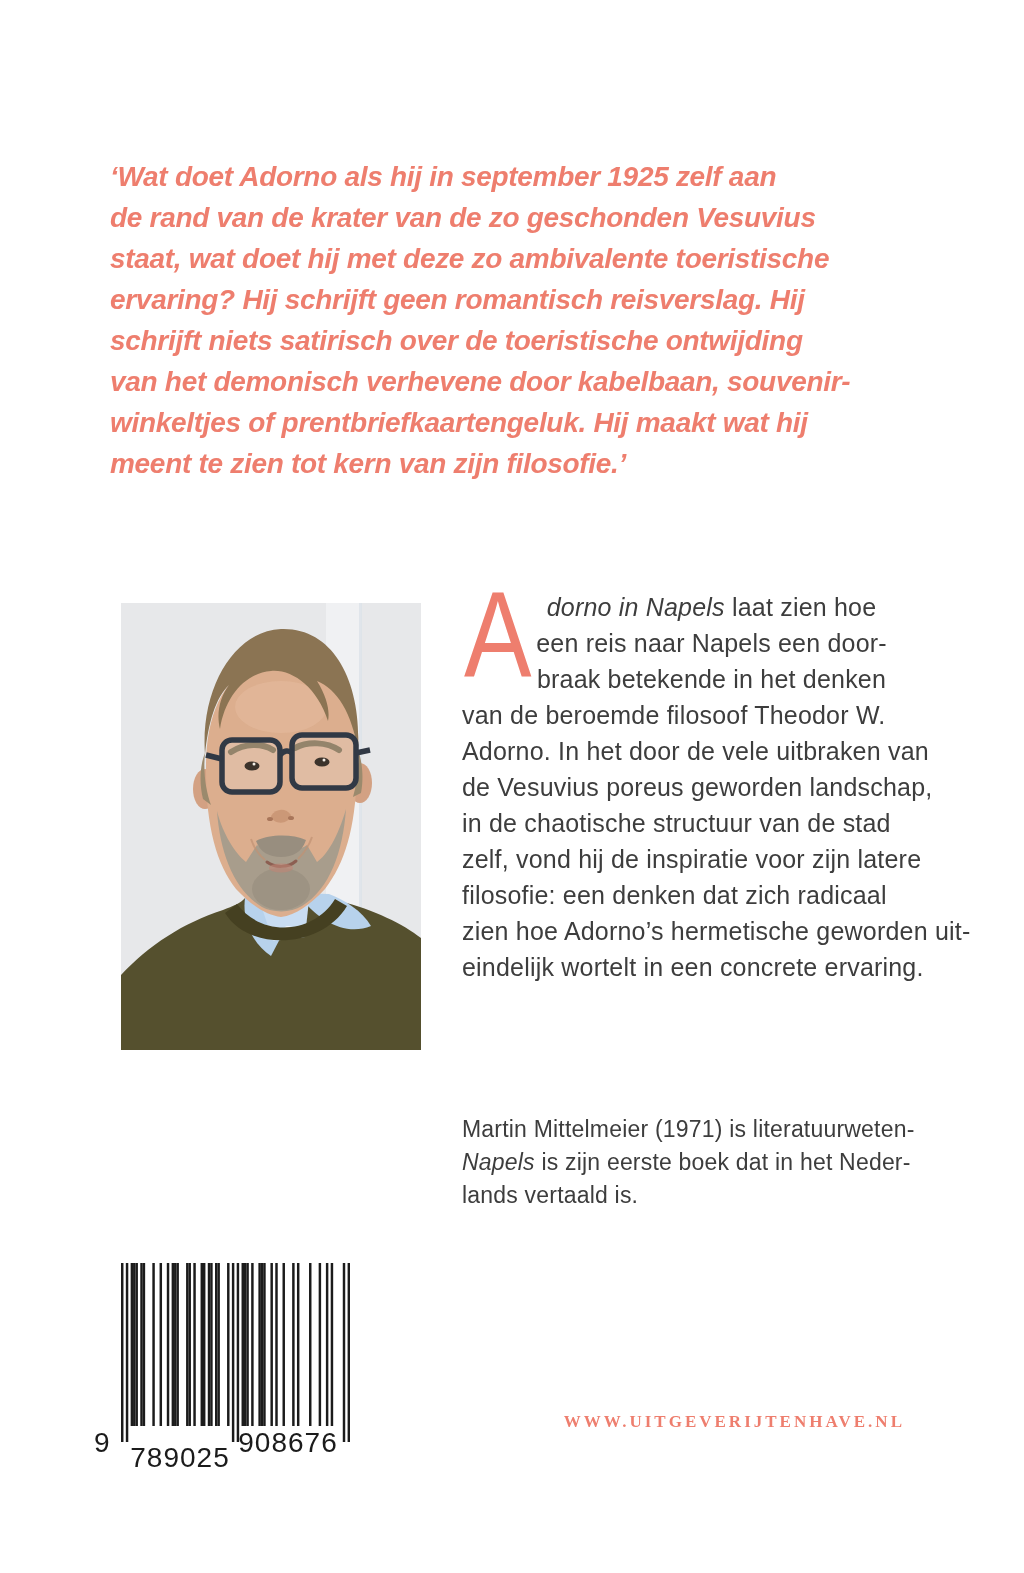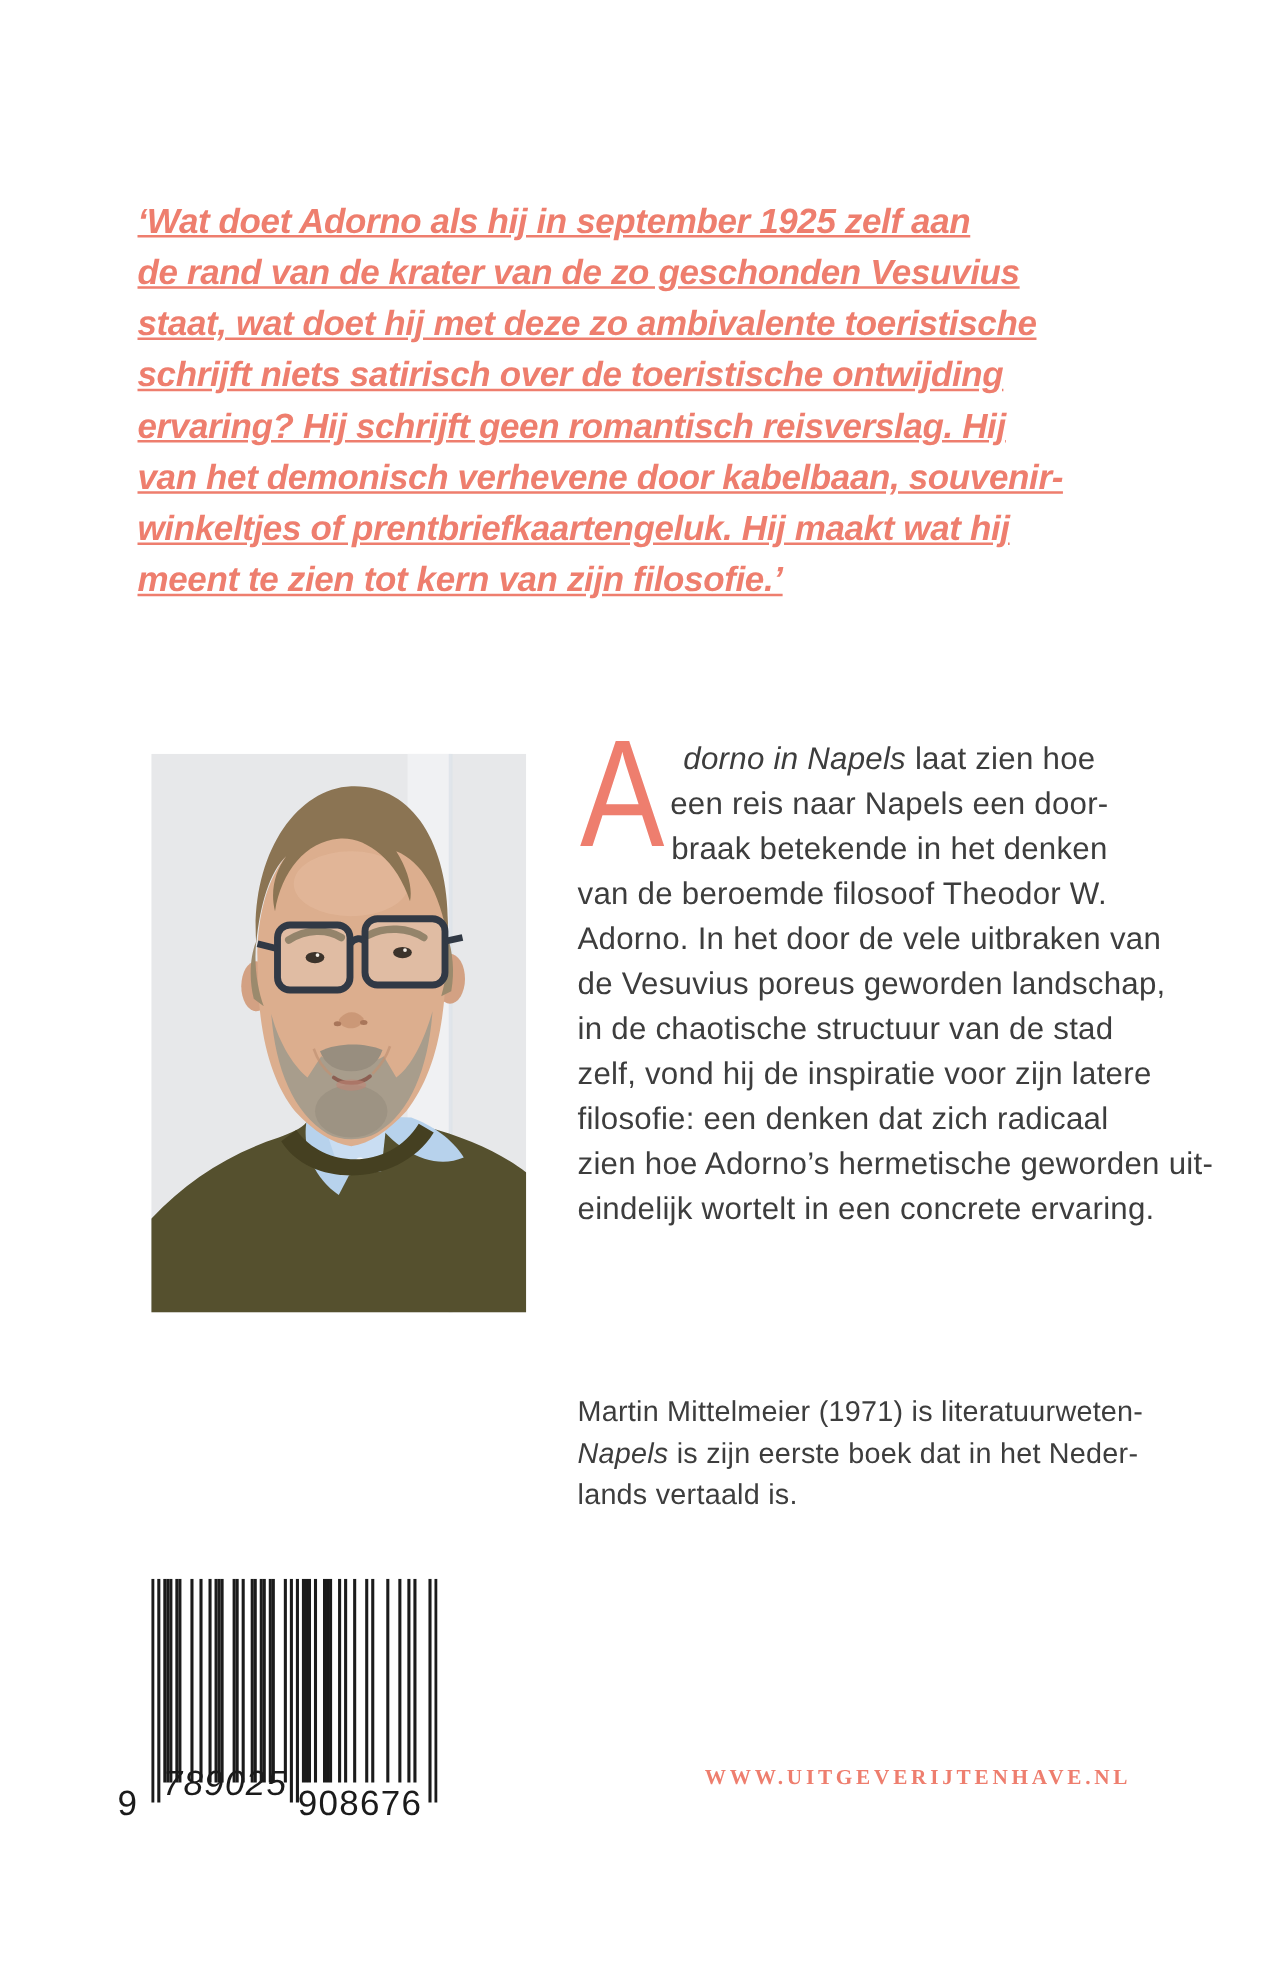--- a/index.html
+++ b/index.html
@@ -19,21 +19,21 @@
     top: 156px;
     width: 800px;
     font-family: "Liberation Sans", sans-serif;
     font-style: italic;
     font-weight: bold;
     font-size: 28px;
     line-height: 41px;
     letter-spacing: -0.3px;
     color: #ee7e6e;
   }
-  .quote .line { white-space: nowrap; text-decoration: underline; }
+  .quote .line { white-space: nowrap; }
 
   
   .photo {
     position: absolute;
     left: 121px;
     top: 603px;
     width: 300px;
     height: 447px;
   }
   .photo svg { display: block; width: 300px; height: 447px; }
@@ -95,21 +95,21 @@
   .barcode-bars rect { fill: #1b1b1b; }
   .bc-digit {
     position: absolute;
     color: #1b1b1b;
     font-size: 28px;
     line-height: 1;
     letter-spacing: 1px;
     background: transparent;
   }
   .bc-prefix { left: 0px; top: 166px; }
-  .bc-left   { left: 36px; top: 150px; width: 100px; text-align: center; font-style: italic; }
+  .bc-left   { left: 36px; top: 181px; width: 100px; text-align: center; }
   .bc-right  { left: 144px; top: 166px; width: 100px; text-align: center; }
 
   
   .website {
     position: absolute;
     right: 119px;
     top: 1412px;
     font-size: 17px;
     font-weight: bold;
     letter-spacing: 3px;
@@ -120,22 +120,22 @@
 </style>
 </head>
 <body>
 
 <div class="cover">
 
   <div class="quote">
       <div class="line"><span>‘Wat doet Adorno als hij in september 1925 zelf aan</span></div>
       <div class="line"><span>de rand van de krater van de zo geschonden Vesuvius</span></div>
       <div class="line"><span>staat, wat doet hij met deze zo ambivalente toeristische</span></div>
+      <div class="line"><span>ervaring? Hij schrijft geen romantisch reisverslag. Hij</span></div>
       <div class="line"><span>schrijft niets satirisch over de toeristische ontwijding</span></div>
-      <div class="line"><span>ervaring? Hij schrijft geen romantisch reisverslag. Hij</span></div>
       <div class="line"><span>van het demonisch verhevene door kabelbaan, souvenir-</span></div>
       <div class="line"><span>winkeltjes of prentbriefkaartengeluk. Hij maakt wat hij</span></div>
       <div class="line"><span>meent te zien tot kern van zijn filosofie.’</span></div>
     </div>
 
   <div class="photo">
     <svg viewBox="0 0 300 447" aria-hidden="true">
 
       <rect x="0" y="0" width="300" height="447" fill="#e7e8ea"></rect>
       <rect x="205" y="0" width="35" height="447" fill="#f1f2f4" opacity="0.85"></rect>

